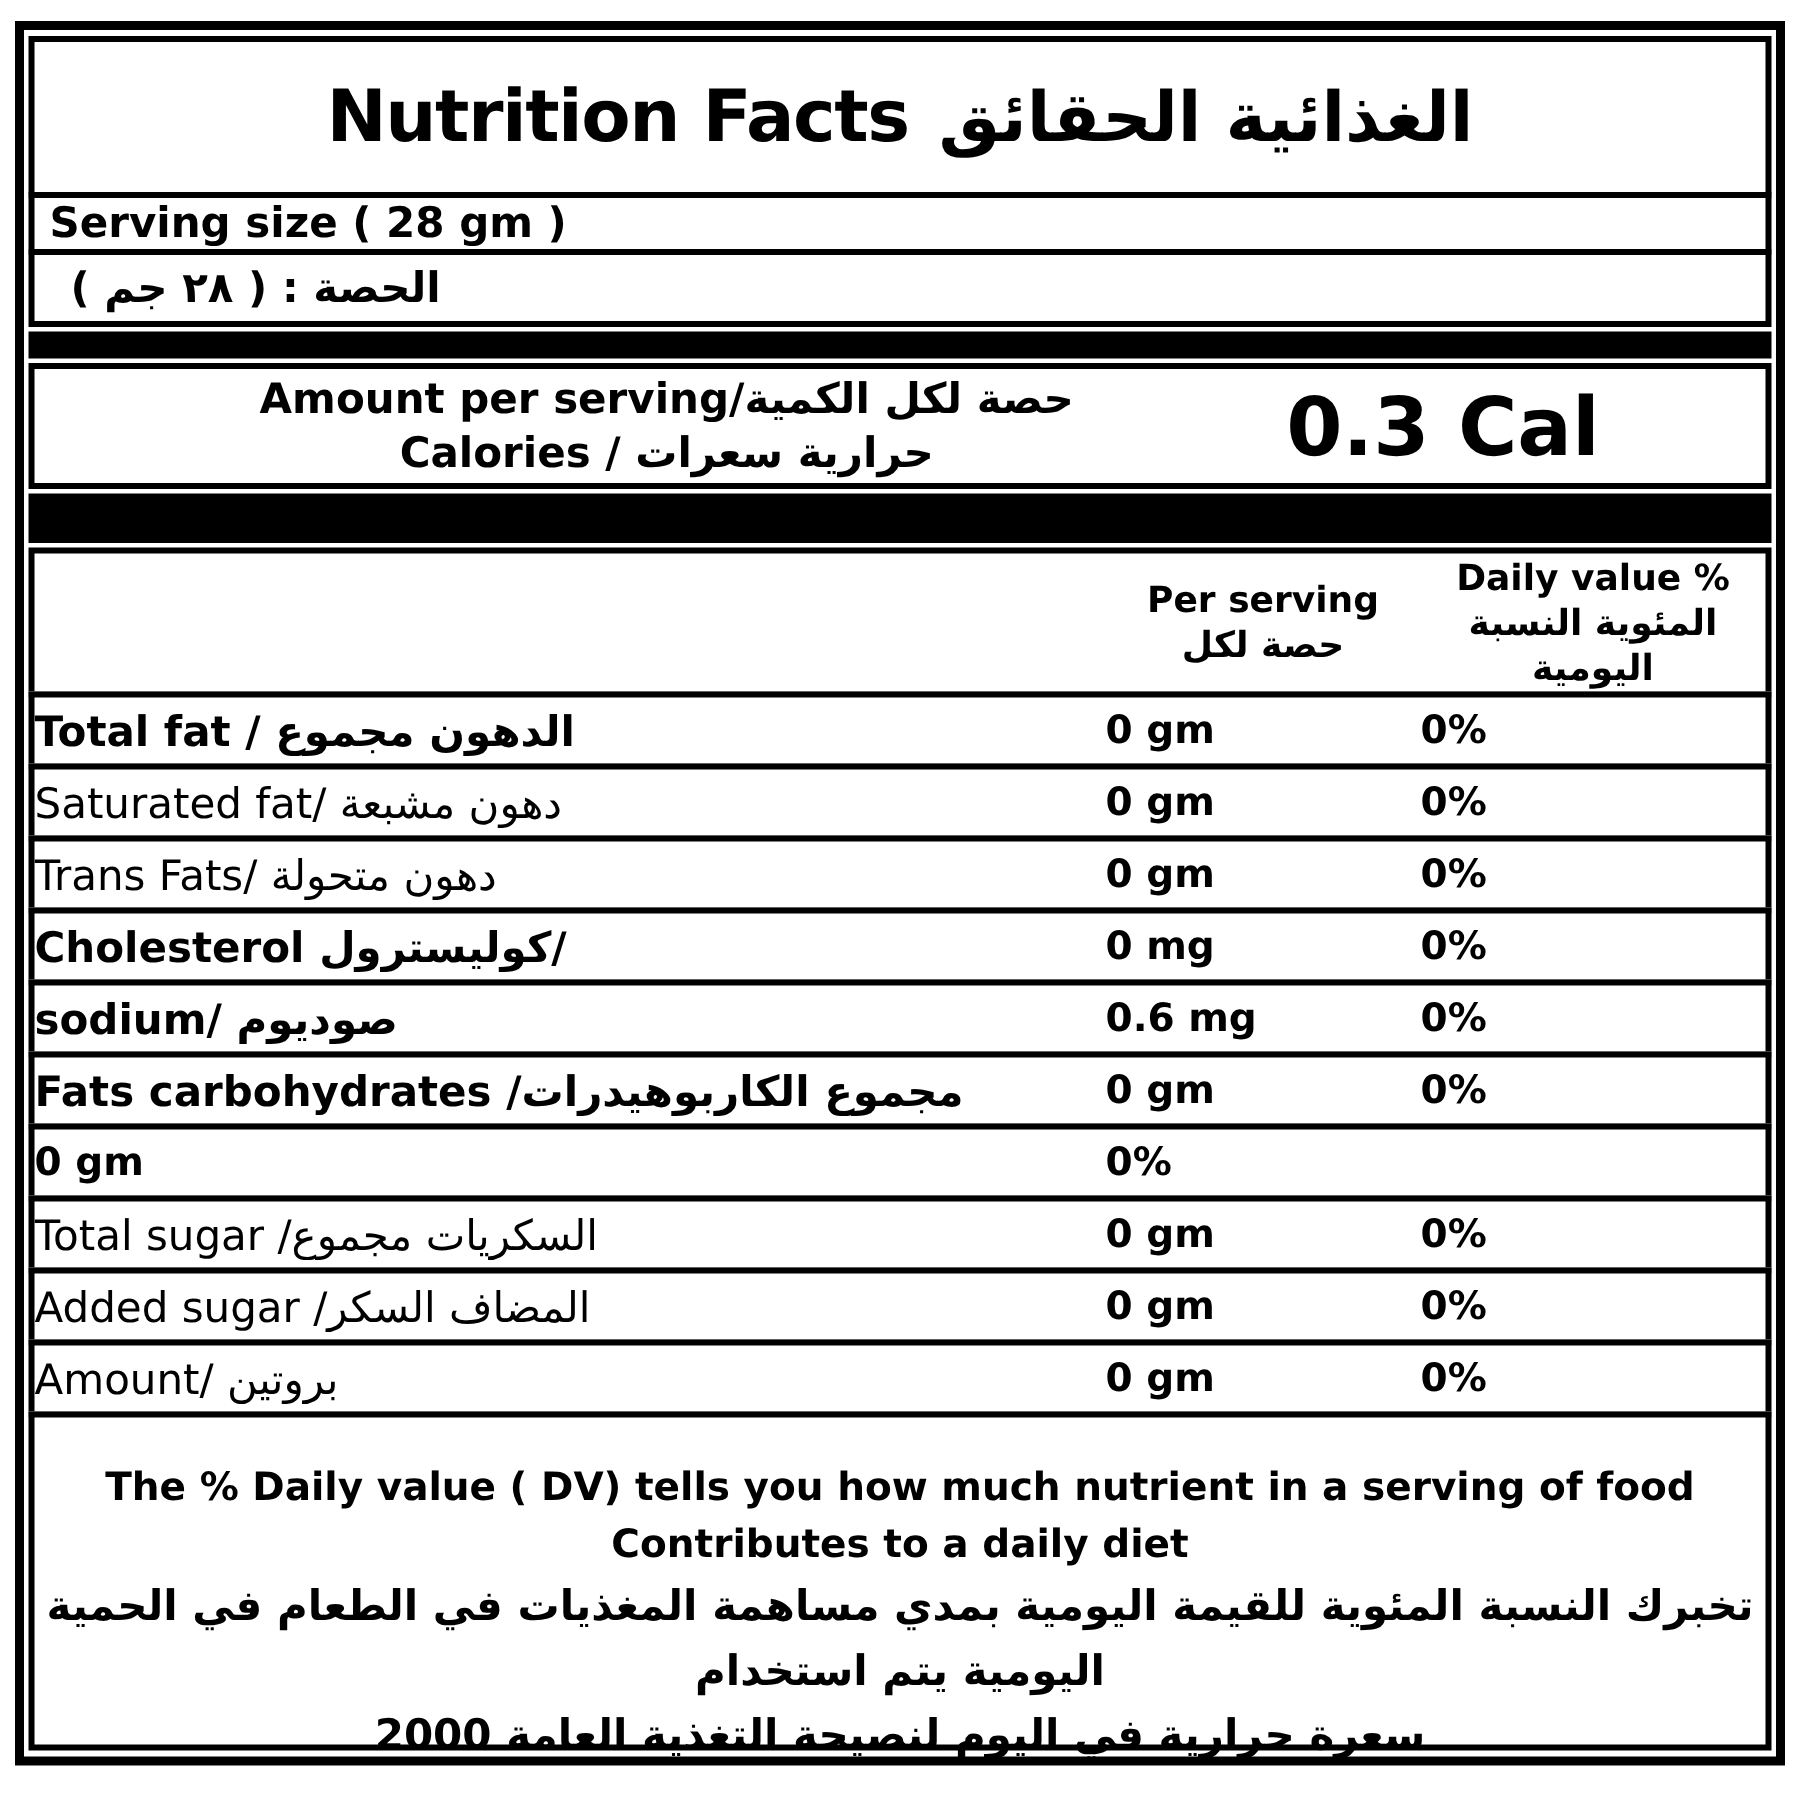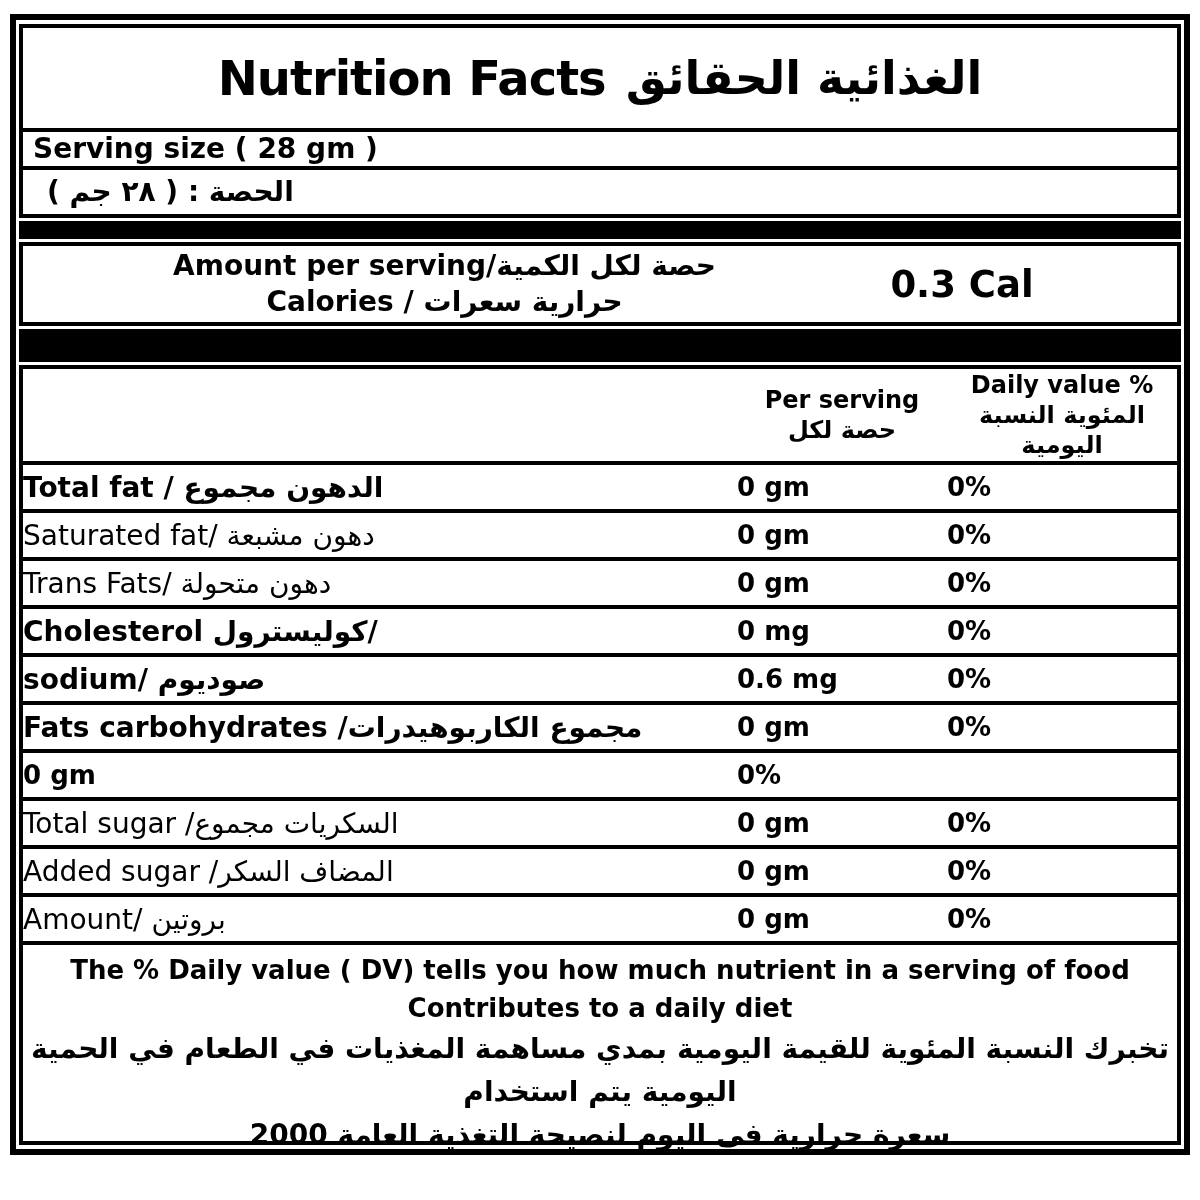--- a/index.html
+++ b/index.html
@@ -17,33 +17,33 @@
   .title-box{height:100px;display:flex;align-items:center;justify-content:center;
              gap:20px;font-weight:bold;font-size:48px;letter-spacing:-1px}
   .title-box .t-ar{font-size:46px}
 
   .serving-en{height:34px;line-height:34px;font-weight:bold;font-size:28px;padding-left:10px}
   .serving-ar{height:44px;line-height:44px;font-weight:bold;font-size:28px;
               padding-left:24px;text-align:left}
 
   .cal-box{height:76px;display:grid;grid-template-columns:1fr 430px;align-items:center}
   .cal-left{text-align:center;font-weight:bold;font-size:28px;line-height:36px;padding-left:119px}
-  .cal-value{font-weight:bold;font-size:37px;text-align:center}
+  .cal-value{font-weight:bold;font-size:54px;text-align:center}
 
   .grid3{display:grid;grid-template-columns:1fr 210px 230px}
   .header-row{height:92px;font-weight:bold;font-size:24px;text-align:center}
   .header-row .hcell{align-self:center;line-height:30px}
   .header-row .lbl-col{align-self:stretch}
 
   .row{height:44px;align-items:center;font-size:28px}
   .row .lbl{white-space:nowrap;overflow:hidden}
   .row .val{text-align:left;font-weight:bold;font-size:26px}
   .row.bold .lbl{font-weight:bold}
 
-  .footer-box{height:190px;padding-top:6px;text-align:center}
+  .footer-box{height:190px;padding-top:28px;text-align:center}
   .footer-box p{margin:0;font-weight:bold}
   .f-en{font-size:26px;line-height:38px}
   .f-ar{font-size:28px;line-height:43px}
 </style>
 </head>
 <body>
 
 <div class="frame">
 
   <div class="box title-box">

